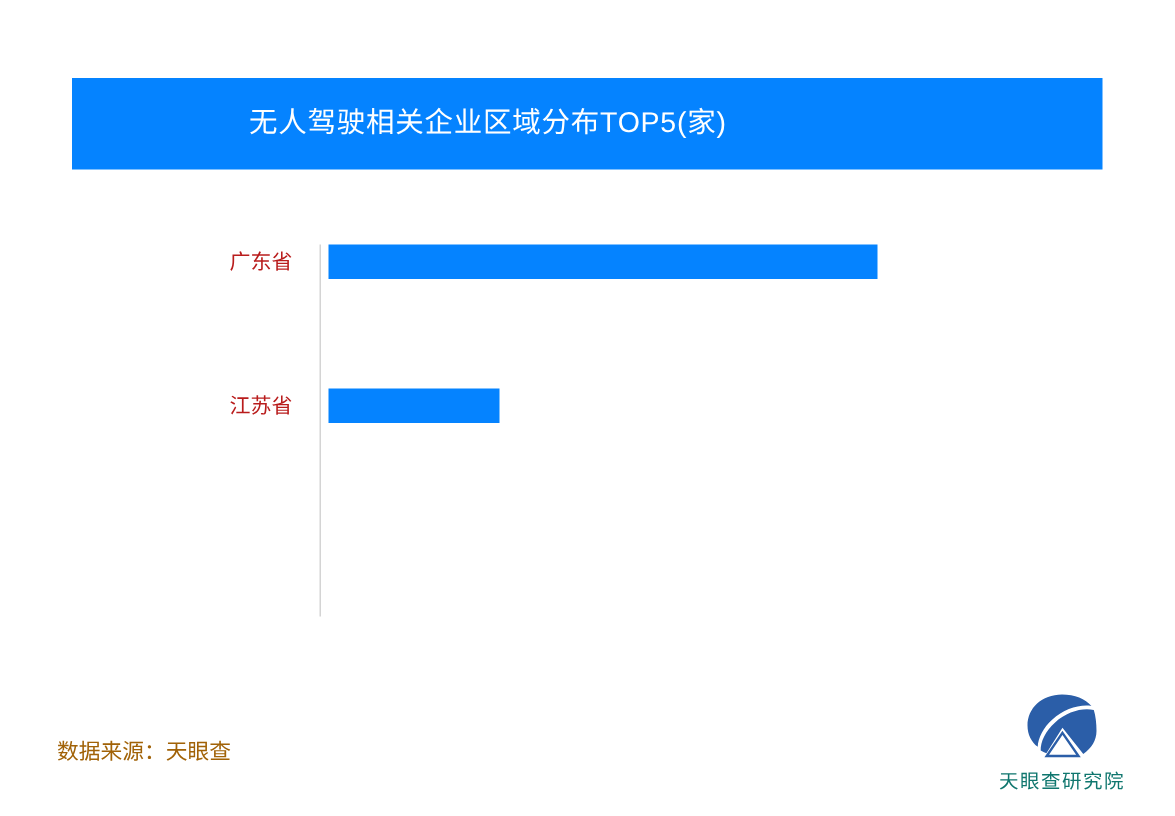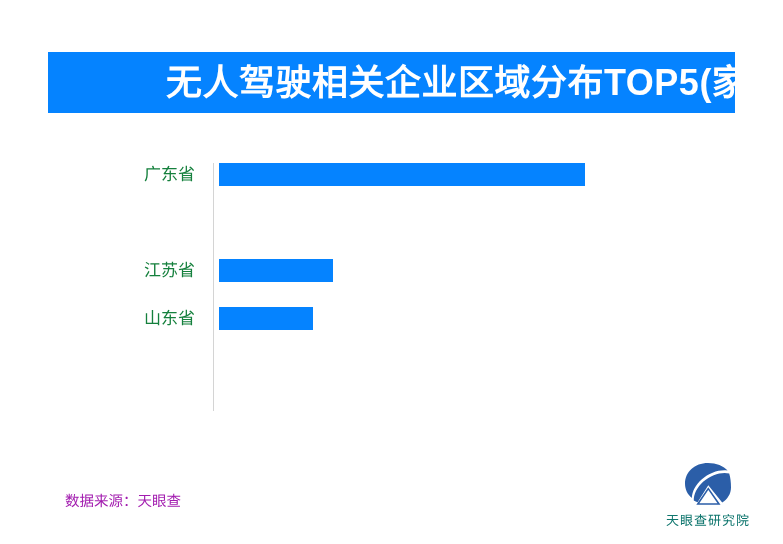--- a/index.html
+++ b/index.html
@@ -26,22 +26,22 @@
     top: 52px;
     width: 687px;
     height: 61px;
     background: #0583ff;
     display: flex;
     align-items: center;
   }
   .title-text {
     margin-left: 118px;
     color: #ffffff;
-    font-size: 36px;
-    font-weight: bold;
+    font-size: 19px;
+    font-weight: normal;
     letter-spacing: 0.5px;
     line-height: 1;
     white-space: nowrap;
   }
 
   
   .plot {
     position: absolute;
     left: 0px;
     top: 155px;
@@ -62,42 +62,41 @@
     width: 783px;
     height: 23px;
     display: block;
   }
   .bar-label {
     position: absolute;
     right: 588px; 
     top: 0px;
     height: 23px;
     line-height: 23px;
-    font-size: 17px;
-    color: #15803d;
+    font-size: 14px;
+    color: #b91c1c;
     white-space: nowrap;
     text-align: right;
   }
   .bar {
     position: absolute;
     left: 219px;
     top: 0px;
     height: 23px;
     background: #0583ff;
   }
 
   
   .source-note {
     position: absolute;
     left: 38px;
     top: 489px;
     font-size: 14.5px;
-    color: #a21caf;
+    color: #a16207;
     white-space: nowrap;
-    margin-left: 27px;
   }
   .logo-block {
     position: absolute;
     left: 656px;
     top: 461px;
     width: 104px;
     height: 72px;
     display: flex;
     flex-direction: column;
     align-items: center;
@@ -131,24 +130,20 @@
       <span class="bar-label">广东省</span>
       <span class="bar" style="width: 366px; background: rgb(5, 131, 255);"></span>
     </div>
 
 
     <div class="bar-row" style="top:104px;">
       <span class="bar-label">江苏省</span>
       <span class="bar" style="width: 114px; background: rgb(5, 131, 255);"></span>
     </div>
 
-    <div class="bar-row" style="top:152px;">
-      <span class="bar-label">山东省</span>
-      <span class="bar" style="width: 94px; background: rgb(5, 131, 255);"></span>
-    </div>
 
   </div>
 
   <div class="source-note">数据来源：天眼查</div>
 
   <div class="logo-block">
     <svg class="logo-mark" viewBox="0 0 52 46">
       <path d="M26 2 C12.5 2 3 11.2 3 22.6 C3 28.6 5.6 33.6 9.8 36.9
                C10.2 30.5 13.6 24.0 19.6 18.6 C27.2 11.8 37.4 8.4 45.6 9.6
                C41.7 4.9 34.4 2 26 2 Z" fill="#2b5ea8"></path>

